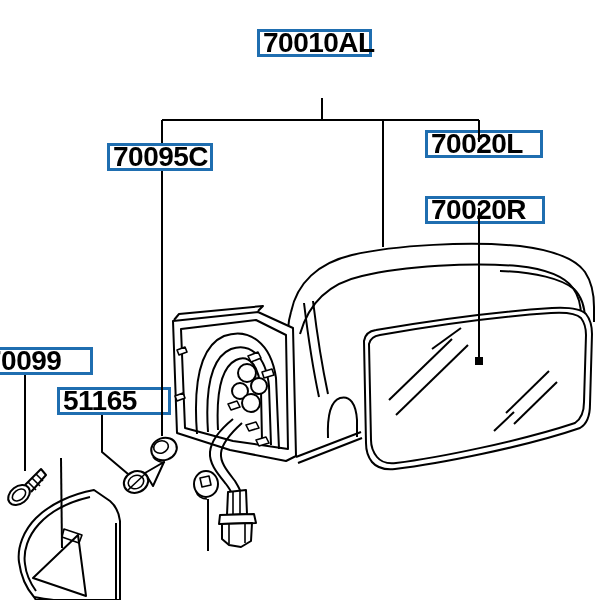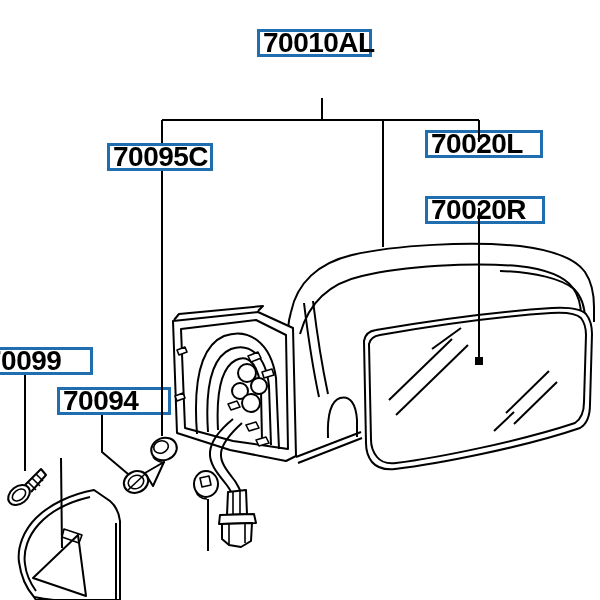--- a/index.html
+++ b/index.html
@@ -17,21 +17,21 @@
 </head>
 <body>
 
 <div class="canvas">
 
   <div class="plabel" style="left:257px;top:29px;width:106px;">70010AL</div>
   <div class="plabel" style="left:107px;top:143px;width:97px;">70095C</div>
   <div class="plabel" style="left:425px;top:130px;width:109px;">70020L</div>
   <div class="plabel" style="left:425px;top:181px;width:111px;margin-top:15px;">70020R</div>
   <div class="plabel" style="left:-20px;top:347px;width:104px;">70099</div>
-  <div class="plabel" style="left:57px;top:387px;width:105px;">70094</div>
+  <div class="plabel" style="left:57px;top:387px;width:105px;">51165</div>
 
   <svg class="art" width="600" height="600" viewBox="0 0 600 600">
 
     <g>
       <path class="ln" d="M291,312 C297,283 318,263 352,255 C395,245 470,241 520,246 C552,250 575,258 585,272 C591,281 594,293 594,307 L594,322"></path>
       <path class="ln" d="M300,334 C309,302 330,283 362,276 C404,266 472,262 518,266 C546,269 565,277 573,288 C578,295 581,305 581,316"></path>
       <path class="ln" d="M500,271 C535,272 562,279 574,289 C581,296 585,307 585,320"></path>
       <path class="ln" d="M291,312 C288,322 287,334 289,346"></path>
       <path class="ln" d="M304,303 C308,336 313,369 319,397"></path>
       <path class="ln" d="M313,301 C317,334 322,366 328,394"></path>

